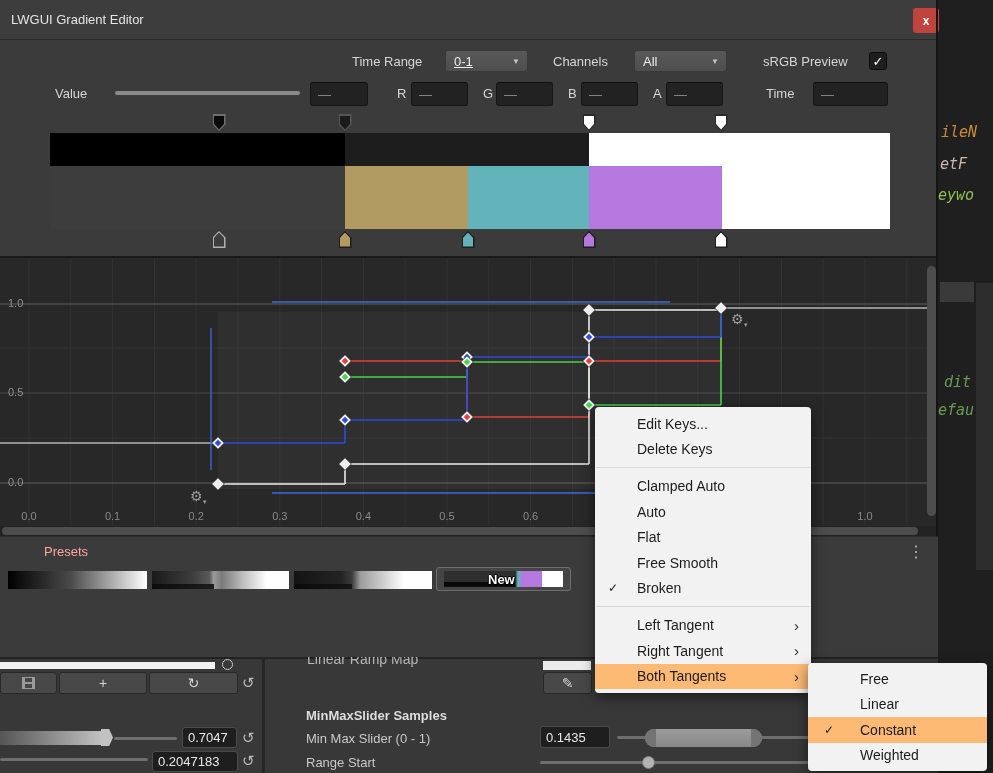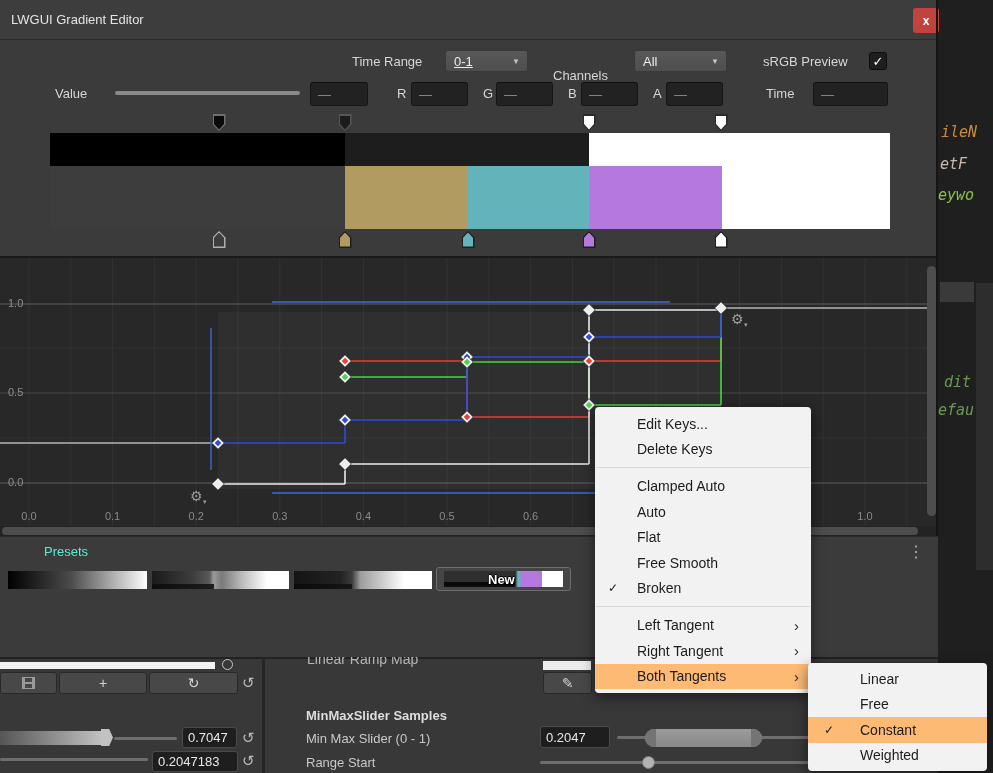--- a/index.html
+++ b/index.html
@@ -31,21 +31,21 @@
   .mk-bot,.mk-bot-in{clip-path:polygon(50% 0,100% 38%,100% 100%,0 100%,0 38%);}
   
   #curvepanel{left:0;top:256px;width:938px;height:280px;background:#282828;border-top:2px solid #1a1a1a;box-sizing:border-box;}
   .axis-y{font-size:11px;color:#909090;}
   .axis-x{font-size:11px;color:#8a8a8a;transform:translateX(-50%);}
   #hscroll-track{left:0;top:526px;width:938px;height:10px;background:#232323;}
   #hscroll{left:2px;top:527px;width:916px;height:8px;background:#4d4d4d;border-radius:4px;}
   #vscroll{left:927px;top:266px;width:9px;height:250px;background:#4d4d4d;border-radius:5px;}
   
   #presetspanel{left:0;top:536px;width:938px;height:121px;background:#3b3b3b;border-top:1px solid #2c2c2c;box-sizing:border-box;z-index:5;}
-  #presets-label{left:44px;top:7px;font-size:13px;color:#5eead4;}
+  #presets-label{left:44px;top:7px;font-size:13px;color:#fca5a5;}
   #kebab{left:908px;top:5px;font-size:16px;color:#b5b5b5;}
   .preset{position:absolute;top:34px;height:18px;}
   #newbtn{left:436px;top:30px;width:135px;height:24px;background:#454545;border:1px solid #6e6e6e;border-radius:3px;box-sizing:border-box;}
   #newbtn-grad{position:absolute;left:7px;top:3px;right:7px;bottom:3px;}
   #new-label{position:absolute;left:50%;top:50%;transform:translate(-58%,-50%);font-size:13px;font-weight:bold;color:#fff;
              text-shadow:-1px 0 #000,1px 0 #000,0 -1px #000,0 1px #000;}
   
   #bottomrow{left:0;top:657px;width:938px;height:116px;background:#383838;border-top:2px solid #222;box-sizing:border-box;z-index:1;}
   #bdivider{left:262px;top:657px;width:3px;height:116px;background:#262626;z-index:2;}
   .btn{background:#484848;border:1px solid #282828;border-radius:3px;box-sizing:border-box;display:flex;
@@ -88,21 +88,21 @@
         <span>x</span>
       </div>
   </div>
 
   <div class="abs" id="controls">
     <span class="abs lbl" style="left:352px;top:14px;">Time Range</span>
     <div class="abs dd" style="left:445px;top:10px;width:83px;height:22px;text-decoration:underline;">
       <span>0-1</span>
       <span class="arr">▼</span>
     </div>
-    <span class="abs lbl" style="left:553px;top:14px;margin-top:14px;">Channels</span>
+    <span class="abs lbl" style="left:553px;top:14px;">Channels</span>
     <div class="abs dd" style="left:634px;top:10px;width:93px;height:22px;">
       <span>All</span>
       <span class="arr">▼</span>
     </div>
     <span class="abs lbl" style="left:763px;top:14px;">sRGB Preview</span>
     <div class="abs checkbox" style="left:869px;top:12px;width:18px;height:18px;">
       <span>✓</span>
     </div>
 
     <span class="abs lbl" style="left:55px;top:46px;">Value</span>
@@ -330,21 +330,21 @@
     </div>
   <span class="abs undo z2" style="left:242px;top:752px;">↺</span>
 
   <div class="abs z2" style="left:543px;top:661px;width:48px;height:9px;background:#ececec;"></div>
   <div class="abs btn z2" style="left:543px;top:672px;width:49px;height:22px;">
       <span>✎</span>
     </div>
   <div class="abs z2" style="left:306px;top:708px;font-size:13px;font-weight:bold;color:#dedede;">MinMaxSlider Samples</div>
   <div class="abs brlbl z2" style="left:306px;top:731px;">Min Max Slider (0 - 1)</div>
   <div class="abs vfield z2" style="left:540px;top:726px;width:70px;height:22px;">
-      <span>0.2047</span>
+      <span>0.1435</span>
     </div>
   <div class="abs thin z2" style="left:617px;top:736px;width:313px;"></div>
   <div class="abs z2" style="left:645px;top:729px;width:117px;height:18px;background:linear-gradient(180deg,#9b9b9b,#888);border-radius:9px;">
     <span style="position:absolute;left:0;top:0;width:11px;height:18px;background:#747474;border-radius:9px 0 0 9px;"></span>
     <span style="position:absolute;right:0;top:0;width:11px;height:18px;background:#747474;border-radius:0 9px 9px 0;"></span>
   </div>
   <div class="abs brlbl z2" style="left:306px;top:755px;">Range Start</div>
   <div class="abs thin z2" style="left:540px;top:761px;width:270px;"></div>
   <div class="abs z2" style="left:642px;top:756px;width:13px;height:13px;background:#b3b3b3;border:1px solid #7d7d7d;border-radius:50%;box-sizing:border-box;"></div>
 
@@ -383,24 +383,24 @@
         <span>Right Tangent</span>
         <span class="menu-arrow">›</span>
       </div>
       <div class="menu-row hl">
         <span>Both Tangents</span>
         <span class="menu-arrow">›</span>
       </div>
     </div>
   <div class="abs menu" id="submenu">
       <div class="menu-row">
+        <span>Free</span>
+      </div>
+      <div class="menu-row">
         <span>Linear</span>
-      </div>
-      <div class="menu-row">
-        <span>Free</span>
       </div>
       <div class="menu-row hl">
         <span class="menu-check">✓</span>
         <span>Constant</span>
       </div>
       <div class="menu-row">
         <span>Weighted</span>
       </div>
     </div>
 <span class="codeline" style="left: 941px; top: 123px; color: rgb(201, 138, 61);">ileN</span>

